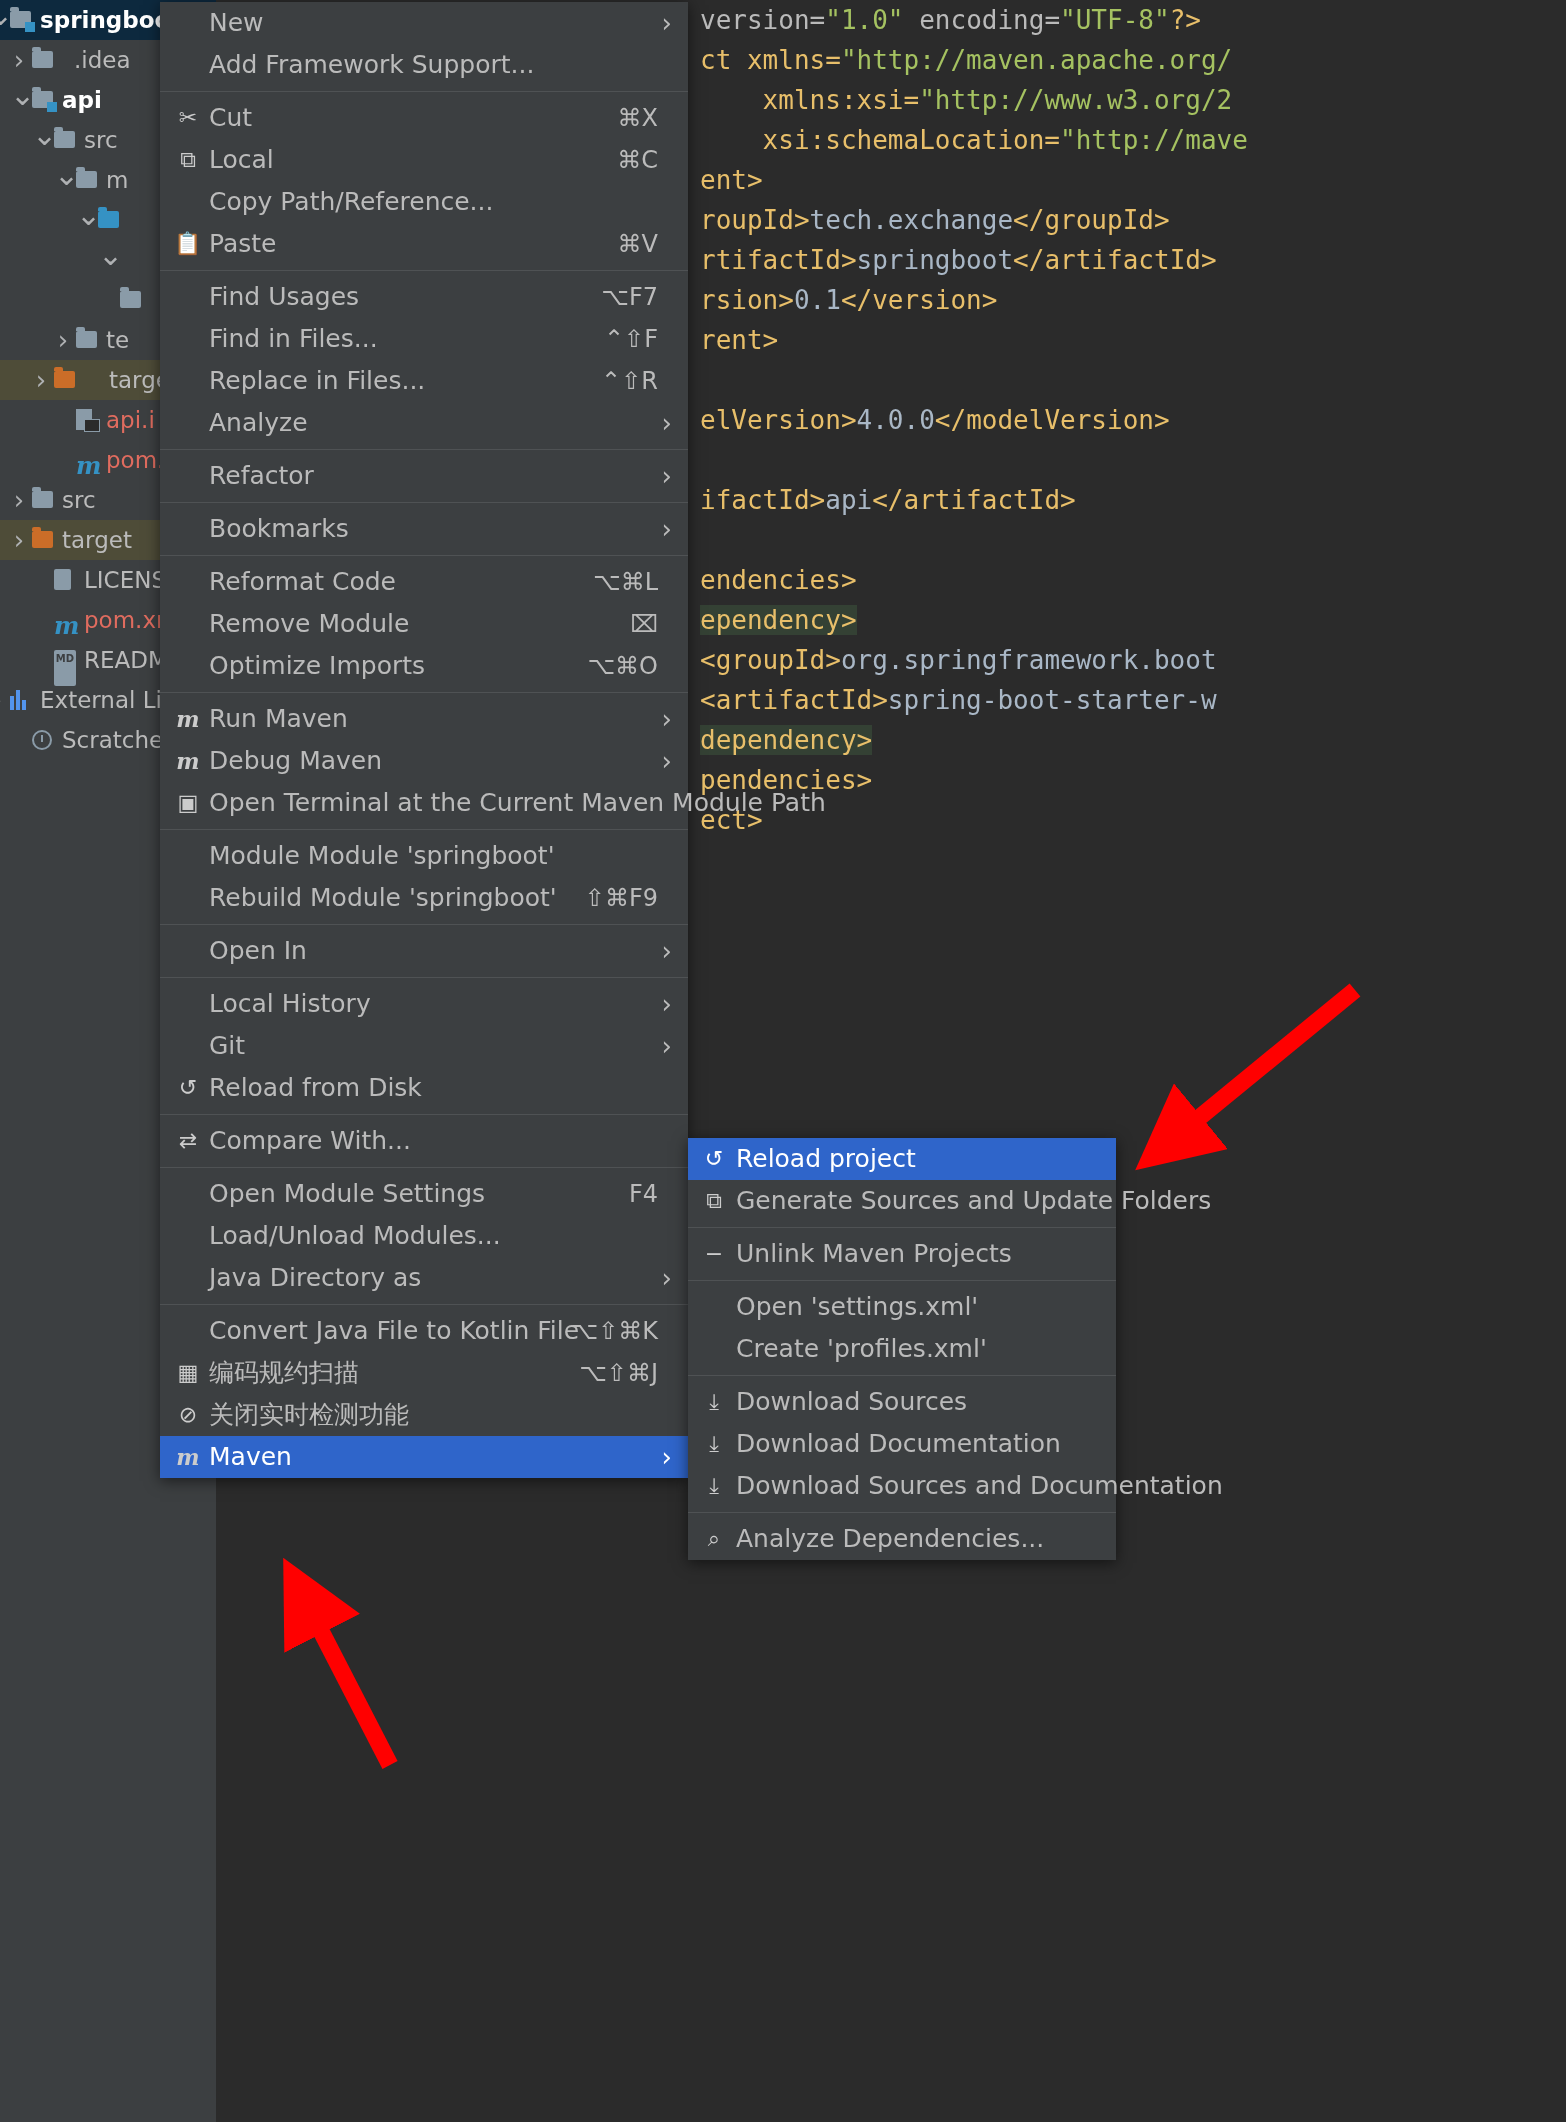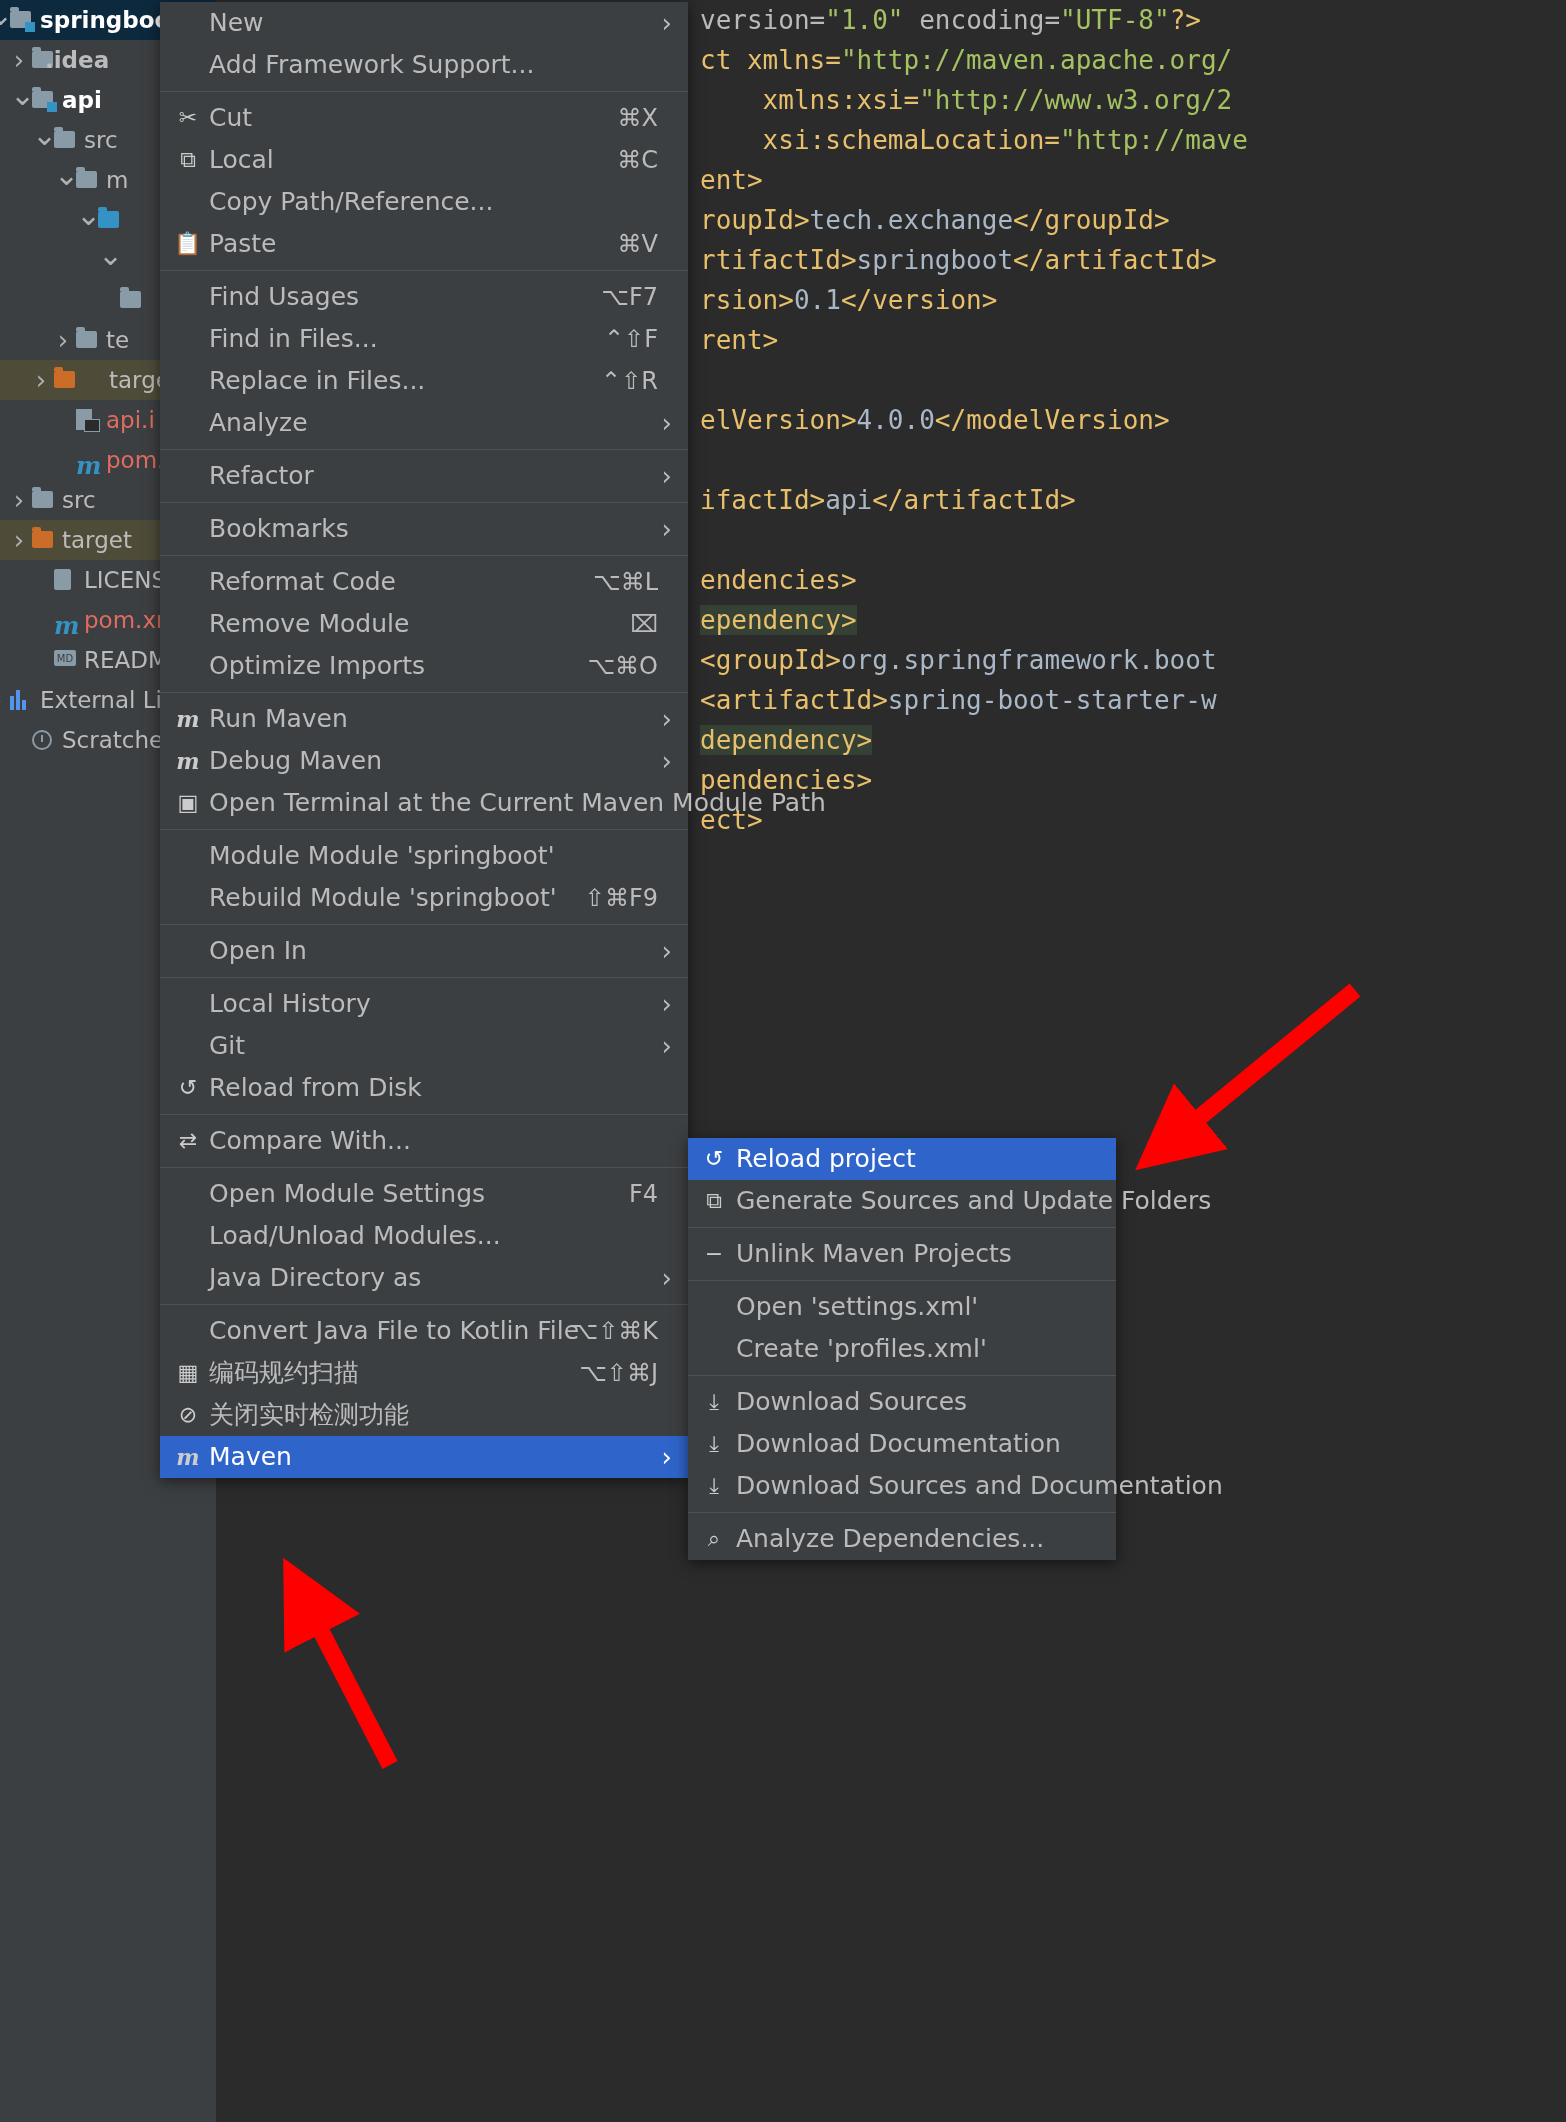--- a/index.html
+++ b/index.html
@@ -33,21 +33,21 @@
   .folder:before{content:"";position:absolute;left:0;top:-4px;width:9px;height:4px;background:#8a9ba8;border-radius:2px 2px 0 0;}
   .folder.orange{background:#cb6d28;}
   .folder.orange:before{background:#cb6d28;}
   .folder.blue{background:#3592c4;}
   .folder.blue:before{background:#3592c4;}
   .folder .badge{position:absolute;right:-4px;bottom:-4px;width:10px;height:10px;background:#3592c4;}
   .mfile{position:absolute;top:6px;left:0;font-style:italic;font-weight:bold;color:#3592c4;font-size:24px;font-family:"DejaVu Serif","Liberation Serif",serif;}
   .iml{position:absolute;top:9px;left:0;width:16px;height:21px;background:#8a9ba8;}
   .iml:after{content:"";position:absolute;right:-8px;bottom:-2px;width:14px;height:11px;background:#2b2b2b;border:1px solid #8a9ba8;}
   .lic{position:absolute;top:9px;left:0;width:17px;height:21px;background:#8a9ba8;border-radius:2px;}
-  .md{position:absolute;top:10px;left:0;width:22px;height:16px;background:#8a9ba8;border-radius:2px;color:#3c3f41;font-size:10px;font-weight:normal;text-align:center;line-height:18px;}
+  .md{position:absolute;top:10px;left:0;width:22px;height:36px;background:#8a9ba8;border-radius:2px;color:#3c3f41;font-size:10px;font-weight:bold;text-align:center;line-height:18px;}
   .redtxt{color:#e06c5f;}
   .libico{position:absolute;top:10px;left:0;width:20px;height:20px;}
   .libico i{position:absolute;bottom:0;width:4px;background:#5394ec;display:block;}
   .scr{position:absolute;top:10px;left:0;width:20px;height:20px;border:2px solid #8a9ba8;border-radius:50%;box-sizing:border-box;}
   .scr:after{content:"";position:absolute;left:7px;top:3px;width:2px;height:7px;background:#8a9ba8;}
 
   
   #ctxmenu{position:absolute;left:160px;top:2px;width:528px;background:#3c3f41;
            box-shadow:0 3px 14px rgba(0,0,0,.55);}
   .mi{position:relative;height:42px;line-height:42px;font-size:25px;color:#bbbbbb;
@@ -90,21 +90,21 @@
           <span class="badge"></span>
         </span>
       </span>
       <span class="lbl" style="left: 40px;">springboot</span>
     </div>
     <div class="row">
       <span class="arr" style="left: 10px; font-size: 26px; line-height: 40px;">›</span>
       <span class="ico" style="left: 32px;">
         <span class="folder"></span>
       </span>
-      <span class="lbl" style="left: 45px; font-weight: bold;">.idea</span>
+      <span class="lbl" style="left: 74px;">.idea</span>
     </div>
     <div class="row bold">
       <span class="arr" style="left: 10px; font-size: 30px; line-height: 30px;">⌄</span>
       <span class="ico" style="left: 32px;">
         <span class="folder">
           <span class="badge"></span>
         </span>
       </span>
       <span class="lbl" style="left: 62px;">api</span>
     </div>

